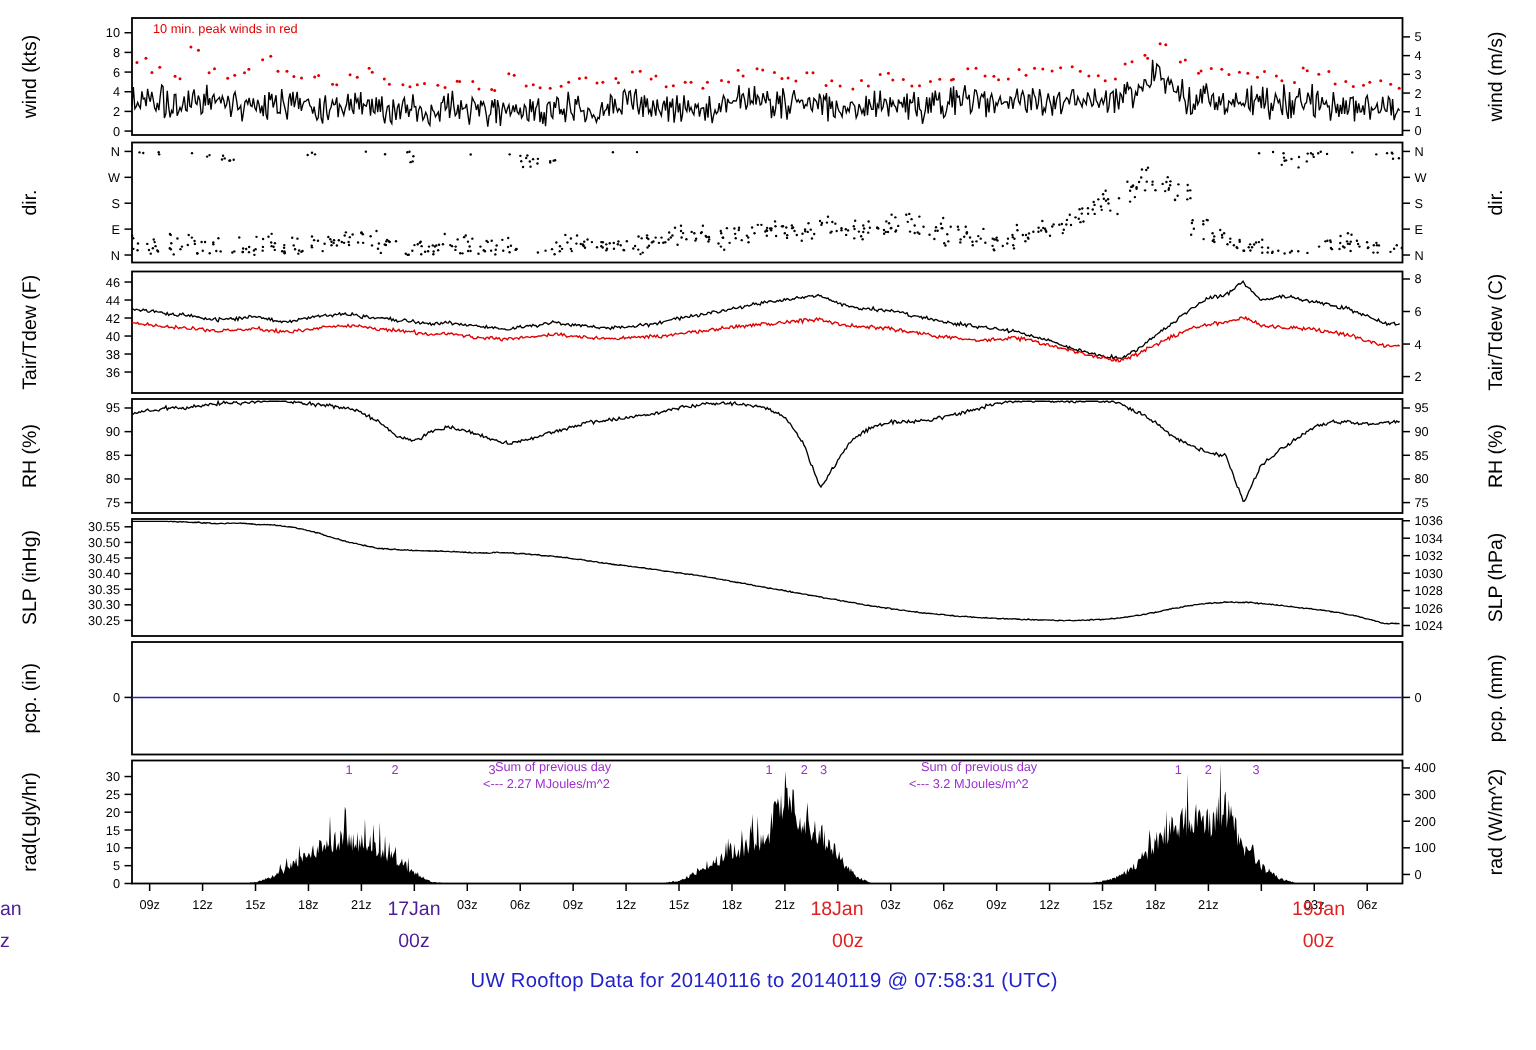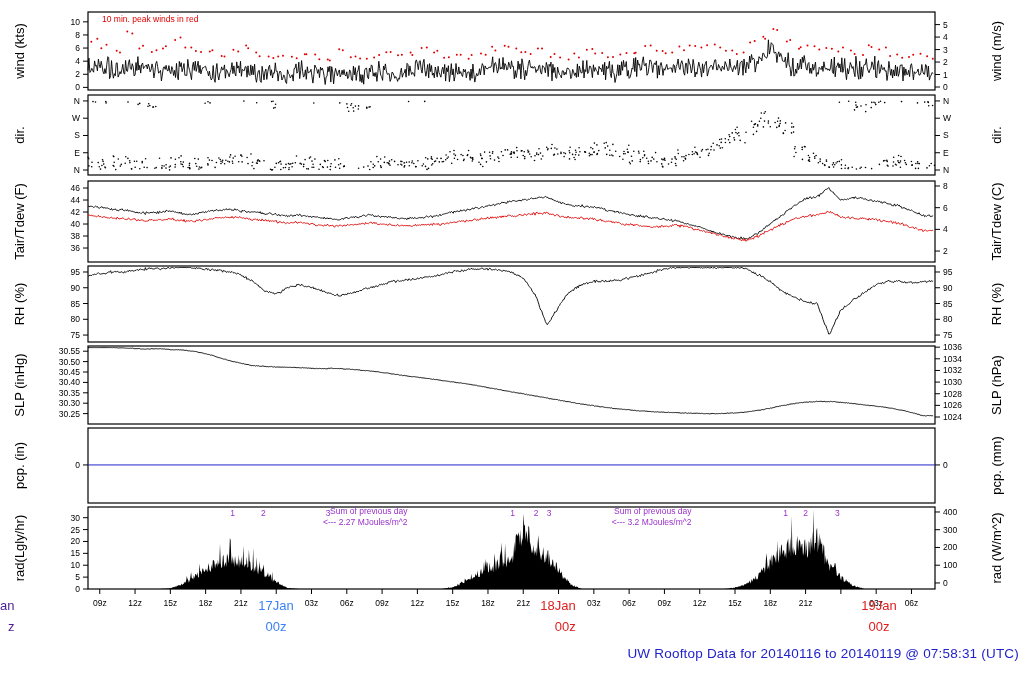--- a/index.html
+++ b/index.html
@@ -1,27 +1,27 @@
 <!DOCTYPE html>
 <html><head>
 <meta charset="utf-8">
 <style>
   html,body{margin:0;padding:0;background:#fff;}
   #app{position:relative;width:1024px;height:700px;background:#ffffff;overflow:hidden;
        font-family:"Liberation Sans",sans-serif;}
   #plot{position:absolute;left:0;top:0;}
   svg text{font-family:"Liberation Sans",sans-serif;}
-  .abs{position:absolute;white-space:nowrap;text-align:right;}
+  .abs{position:absolute;white-space:nowrap;}
   .legend{font-size:8.5px;}
   .ann{font-size:8.5px;line-height:11px;}
   .ann .l1{padding-left:8px;display:block;}
   .ann .l2{display:block;}
   .dateblk{font-size:13px;text-align:center;transform:translateX(-50%);line-height:21px;}
   .clip{font-size:13px;line-height:13px;}
-  #title{width:1019px;text-align:right;font-size:13.5px;letter-spacing:.2px;}
+  #title{width:1019px;text-align:center;font-size:13.5px;letter-spacing:.2px;}
 </style>
 </head>
 <body>
 <div id="app">
 
   <svg id="plot" width="1024" height="700">
       <g>
         <rect x="88" y="12" width="847" height="78" fill="none" stroke="#000000" stroke-width="1.2"></rect>
         <line x1="83" y1="87.3781512605042" x2="88" y2="87.3781512605042" stroke="#000"></line>
         <text x="80" y="90.3781512605042" text-anchor="end" font-size="8.5">0</text>
@@ -1058,21 +1058,21 @@
   <div class="abs ann" style="left: 322px; top: 506px; color: rgb(155, 48, 204);">
     <span class="l1">Sum of previous day</span>
     <span class="l2">&lt;--- 2.27 MJoules/m^2</span>
   </div>
 
   <div class="abs ann" style="left: 606px; top: 506px; color: rgb(155, 48, 204);">
     <span class="l1">Sum of previous day</span>
     <span class="l2">&lt;--- 3.2 MJoules/m^2</span>
   </div>
 
-  <div class="abs dateblk" style="left: 276px; top: 595px; color: #3b82f6;">
+  <div class="abs dateblk" style="left: 276px; top: 595px; color: #4c1d95;">
     <div>17Jan</div>
     <div>00z</div>
   </div>
   <div class="abs dateblk" style="left: 558px; top: 595px; color: rgb(224, 32, 32); text-align: right;">
     <div>18Jan</div>
     <div>00z</div>
   </div>
   <div class="abs dateblk" style="left: 879px; top: 595px; color: rgb(224, 32, 32);">
     <div>19Jan</div>
     <div>00z</div>

